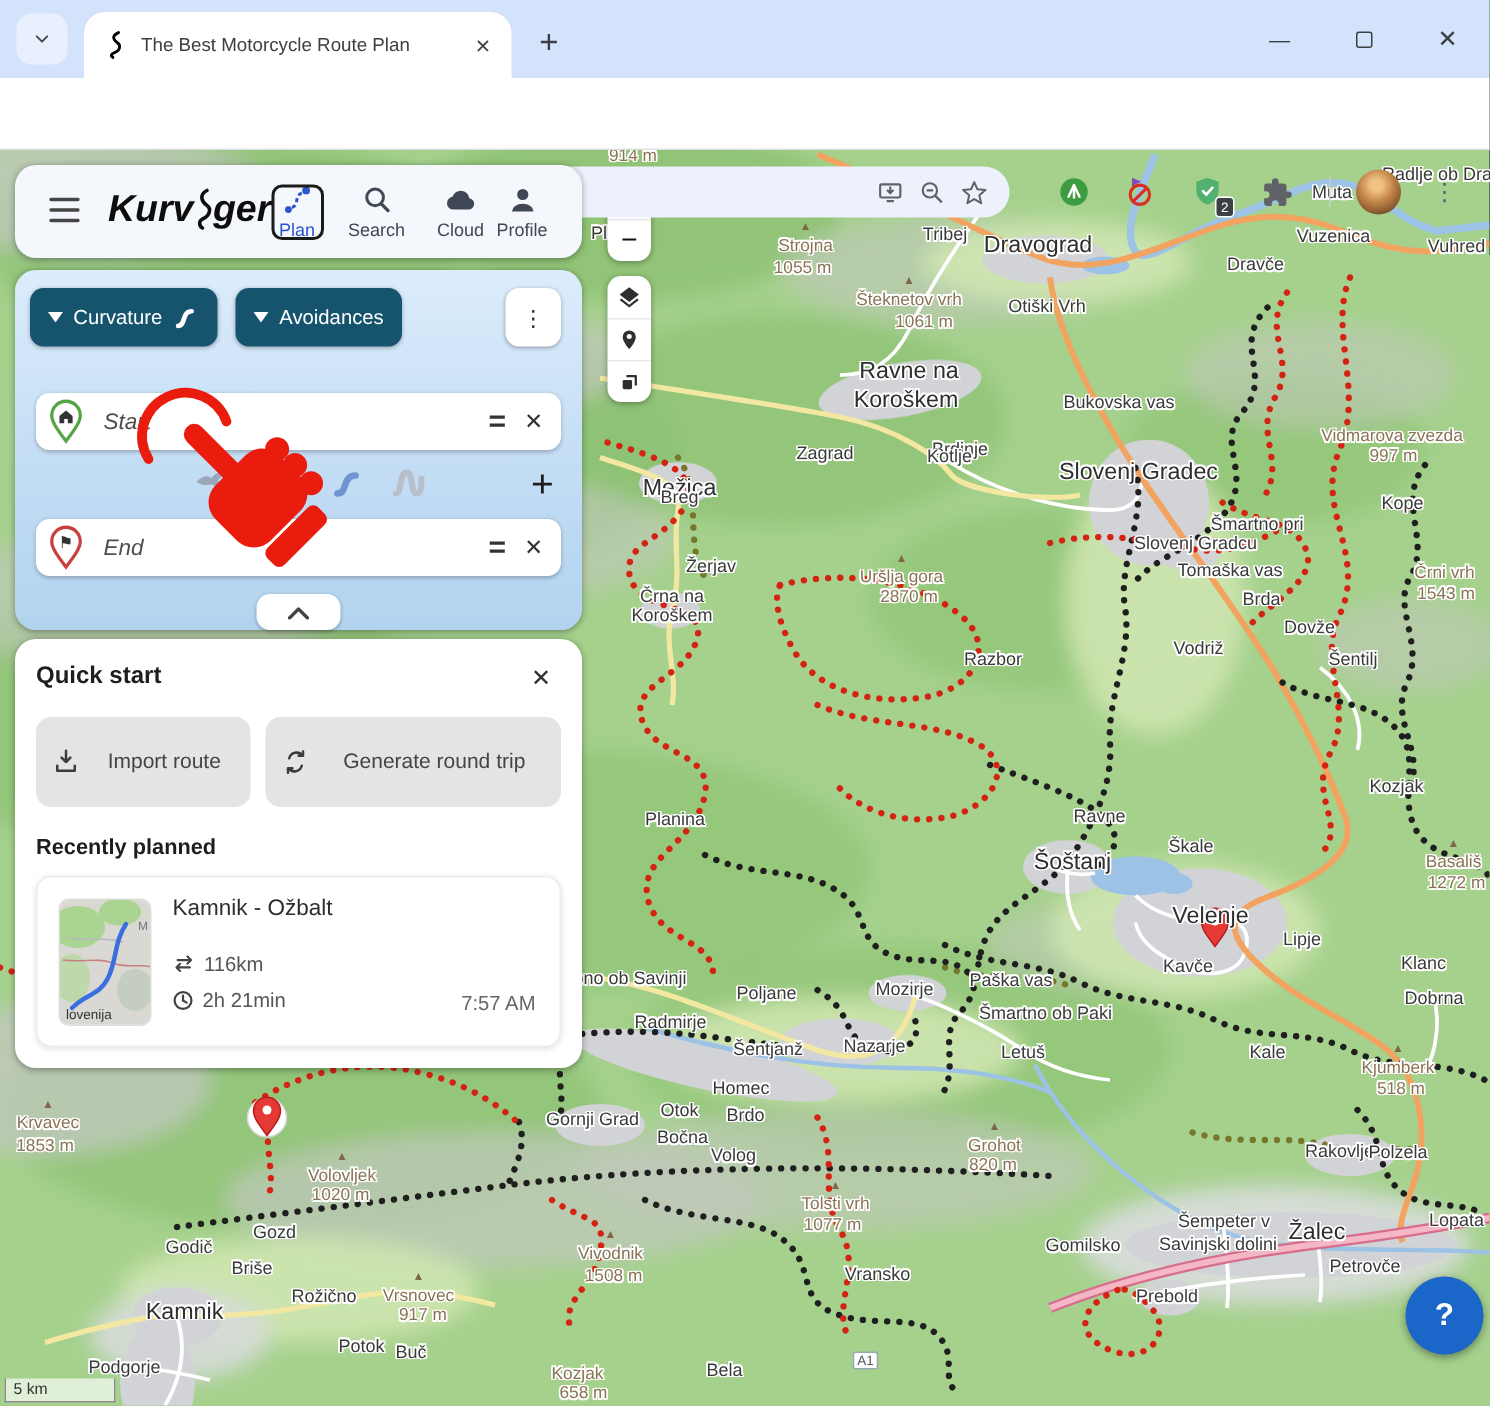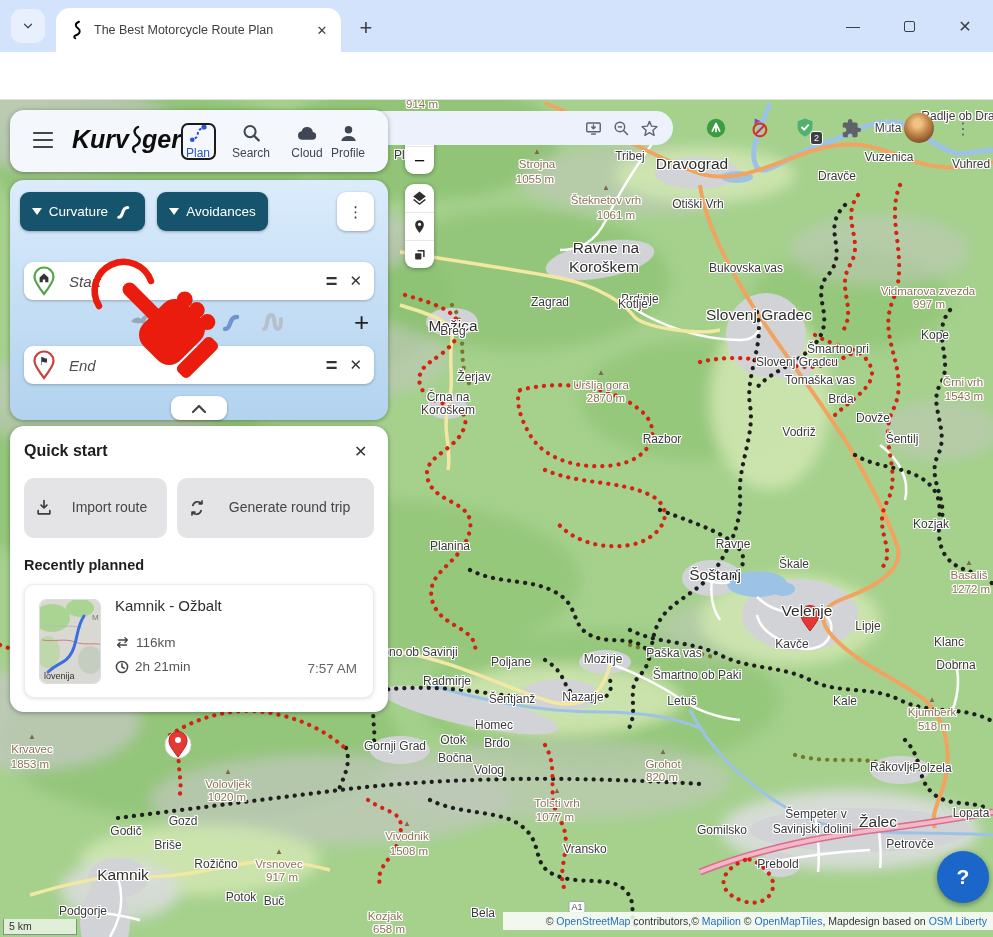--- a/index.html
+++ b/index.html
@@ -352,21 +352,20 @@
       </div>
       <div class="mapbtn">
         <svg width="15" height="15" viewBox="0 0 24 24">
             <rect x="5" y="10" width="10" height="10" rx="1.5" fill="#2f2f2f"></rect>
             <path d="M9 6h10v10" fill="none" stroke="#2f2f2f" stroke-width="2.4" stroke-linejoin="round"></path>
           </svg>
       </div>
     </div>
 
     <div class="scalebar"><span>5 km</span></div>
-    <div class="attribution"><span><span>© </span><span class="attr-link">OpenStreetMap</span><span> contributors,© </span><span class="attr-link">Mapilion</span><span> © </span><span class="attr-link">OpenMapTiles</span><span>, Mapdesign based on </span><span class="attr-link">OSM Liberty</span></span></div>
     <div class="helpbtn">?</div>
   </div>
 
   <div class="titlebar">
     <div class="tabsearch">
       <svg width="14" height="14" viewBox="0 0 24 24">
           <path d="M6 9l6 6 6-6" fill="none" stroke="#45494f" stroke-width="2.2" stroke-linecap="round" stroke-linejoin="round"></path>
         </svg>
     </div>
     <div class="tab">

